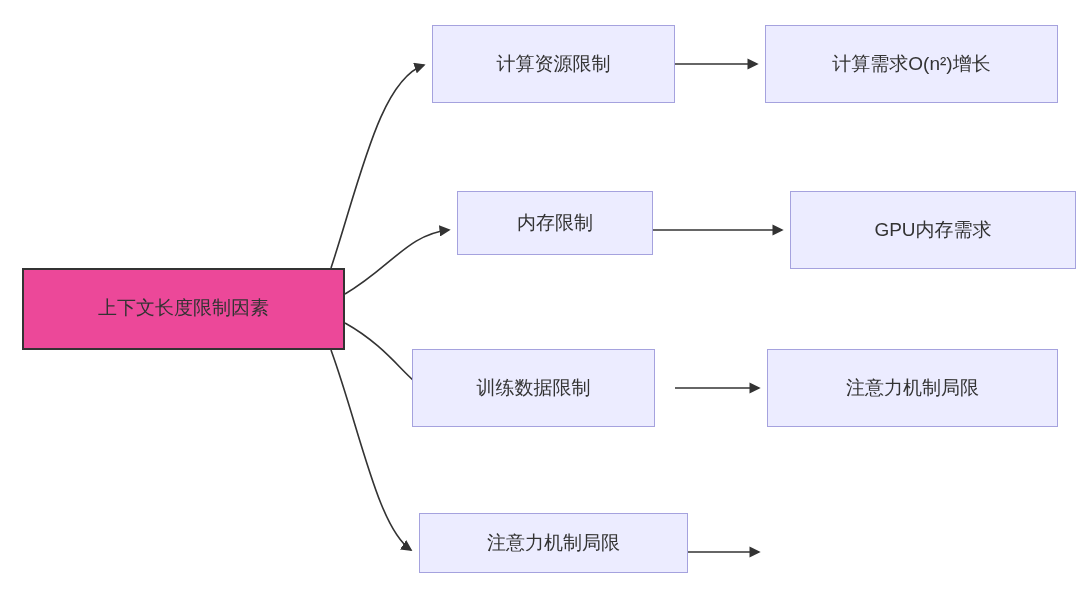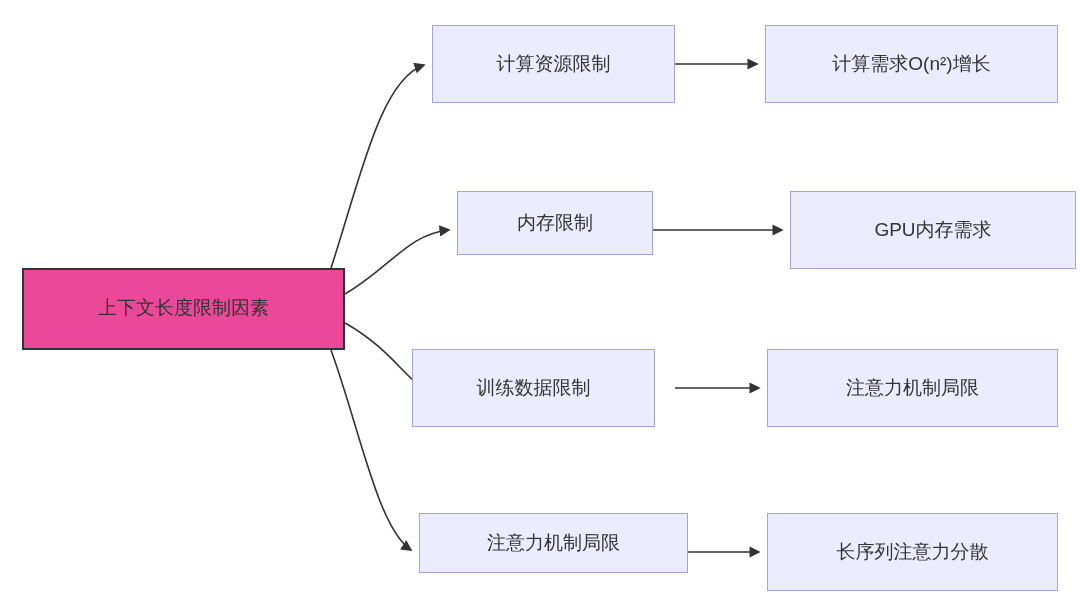--- a/index.html
+++ b/index.html
@@ -99,17 +99,14 @@
   <div class="node node--sub n-c3">
     <span>训练数据限制</span>
   </div>
   <div class="node node--sub n-e3">
     <span>注意力机制局限</span>
   </div>
 
   <div class="node node--sub n-c4">
     <span>注意力机制局限</span>
   </div>
-  <div class="node node--sub n-e4">
-    <span>长序列注意力分散</span>
-  </div>
 
 </div>
 
 </body></html>

